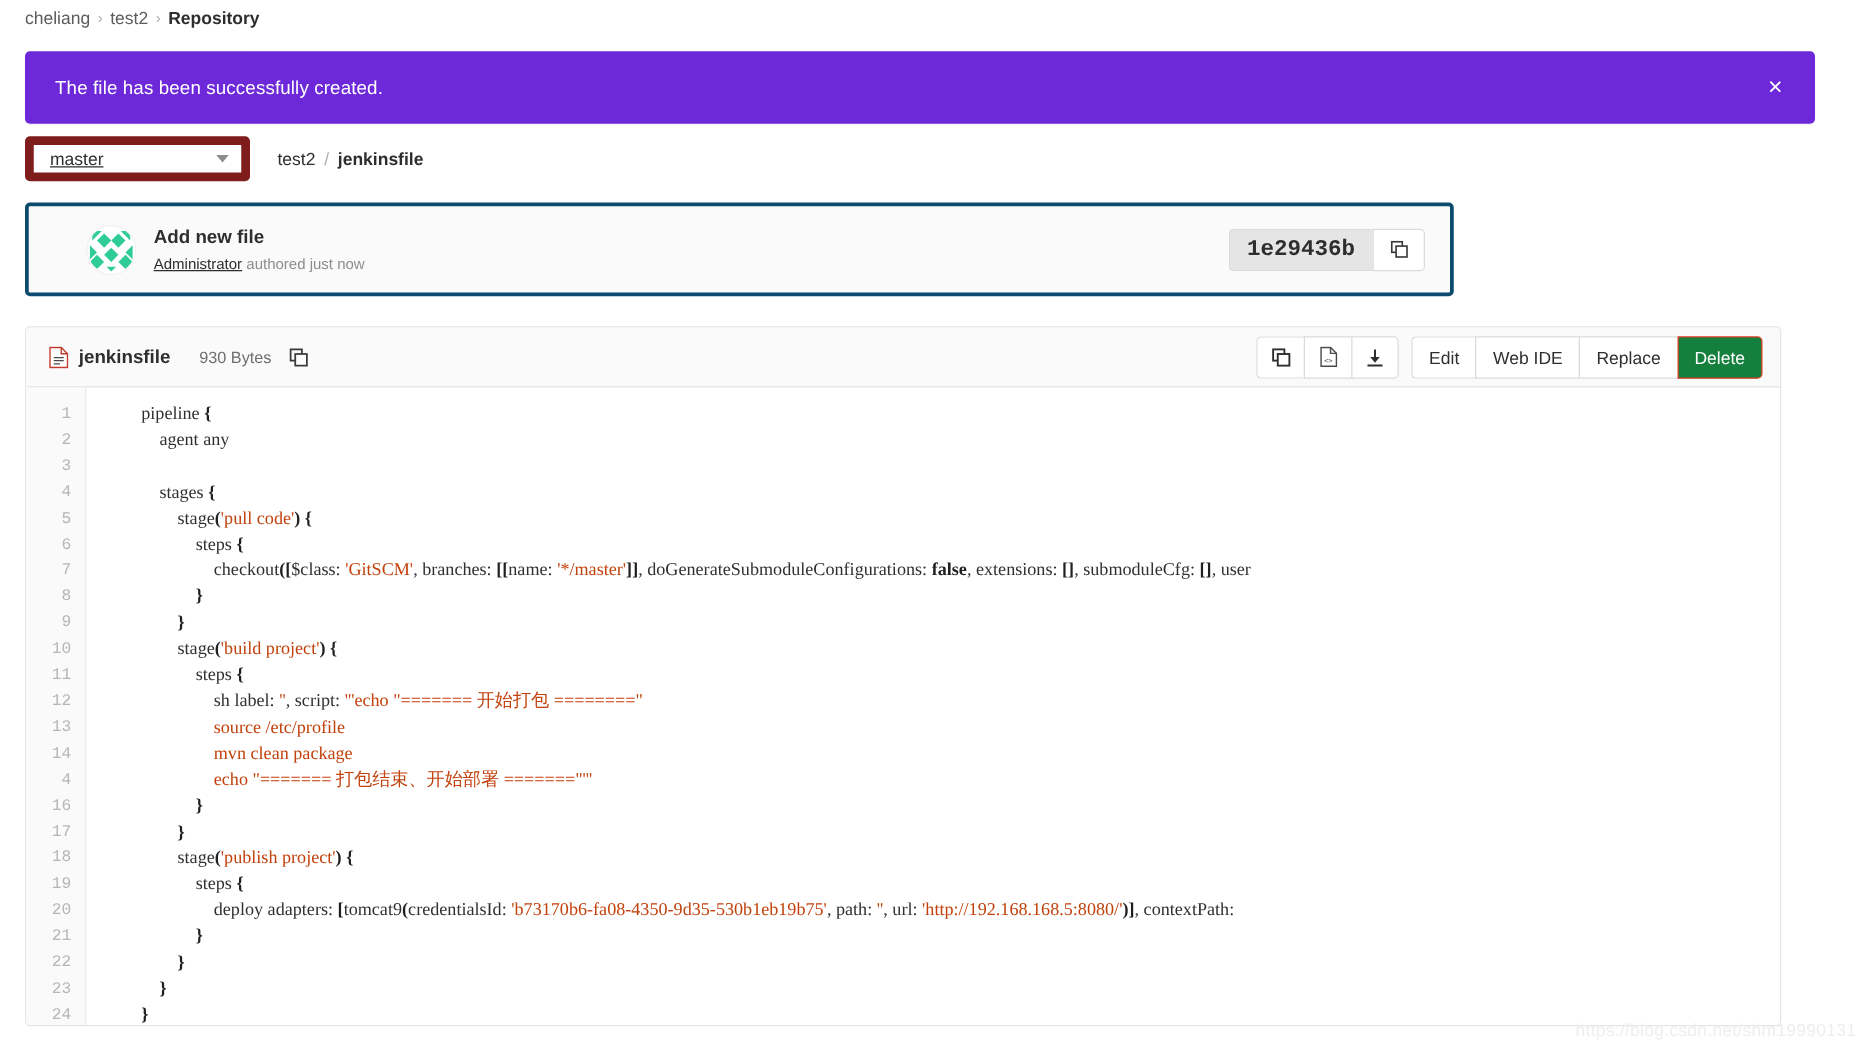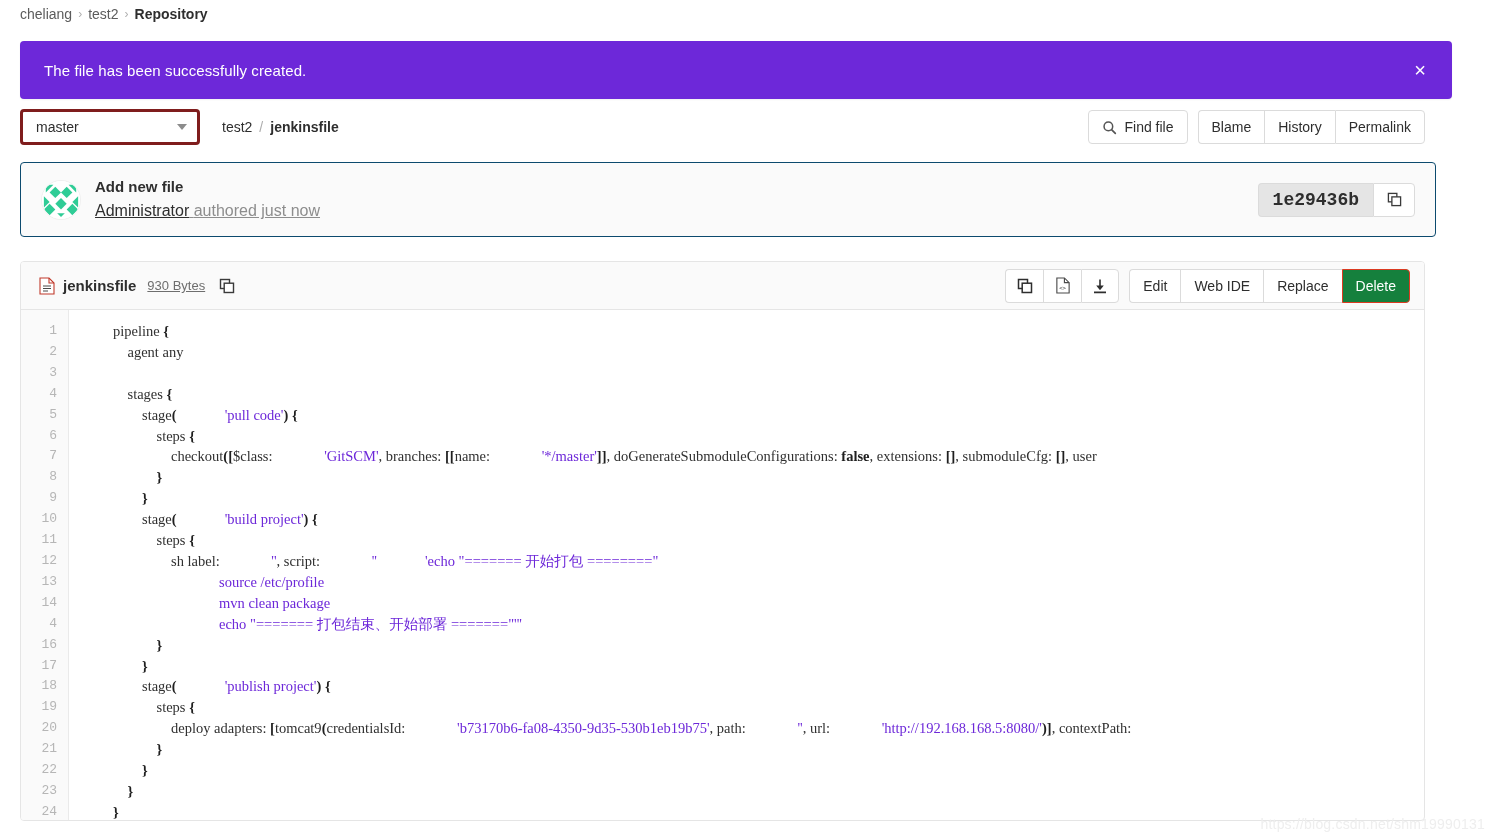--- a/index.html
+++ b/index.html
@@ -44,24 +44,24 @@
   }
 
   
   .toolbar {
     position: absolute; left: 20px; top: 108px;
     width: 1405px; height: 38px;
     display: flex; align-items: center;
   }
   .branch-select {
     width: 180px; height: 36px;
-    border: 3px solid #7f1d1d; border-radius: 4px; background: #fff;
+    border: 7px solid #7f1d1d; border-radius: 4px; background: #fff;
     display: flex; align-items: center; justify-content: space-between;
     padding: 0 10px 0 13px;
-    font-size: 14px; color: #2e2e2e; cursor: pointer;
+    font-size: 14px; color: #2e2e2e; cursor: pointer; text-decoration: underline;
   }
   .chev {
     width: 0; height: 0;
     border-left: 5px solid transparent; border-right: 5px solid transparent;
     border-top: 6px solid #8c8c8c;
   }
   .path-crumbs {
     margin-left: 22px; font-size: 14px; color: #2e2e2e;
     display: flex; align-items: center; gap: 7px; white-space: nowrap;
   }
@@ -82,35 +82,35 @@
   .btn-group { display: flex; }
   .btn-group .btn { border-radius: 0; border-right-width: 0; }
   .btn-group .btn:first-child { border-top-left-radius: 4px; border-bottom-left-radius: 4px; }
   .btn-group .btn:last-child  { border-top-right-radius: 4px; border-bottom-right-radius: 4px; border-right-width: 1px; }
   .btn.single { border-radius: 4px; }
   .btn .ico { margin-right: 7px; display: inline-flex; }
 
   
   .commit-card {
     position: absolute; left: 20px; top: 162px;
-    width: 1416px; height: 75px;
+    width: 1143px; height: 75px;
     background: #fafafa;
-    border: 1px solid #0c4a6e;
+    border: 3px solid #0c4a6e;
     border-top-left-radius: 4px; border-top-right-radius: 4px;
     border-bottom-left-radius: 4px; border-bottom-right-radius: 4px;
-    display: flex; align-items: center;
+    display: flex; align-items: center; padding-left: 26px;
   }
   .avatar {
     width: 40px; height: 40px; border-radius: 50%;
     margin-left: 20px; flex: none; overflow: hidden;
     background: #fff; border: 1px solid #f0f0f0;
   }
   .commit-meta { margin-left: 14px; line-height: 1.35; }
   .commit-title { font-size: 15px; font-weight: 700; color: #2e2e2e; }
-  .commit-sub { font-size: 16px; color: #8d8d8d; margin-top: 3px; text-decoration: underline; }
+  .commit-sub { font-size: 12px; color: #8d8d8d; margin-top: 3px; }
   .commit-sub .author { color: #2e2e2e; text-decoration: underline; cursor: pointer; }
   .commit-right { margin-left: auto; margin-right: 20px; display: flex; }
   .sha {
     height: 34px; padding: 0 14px;
     border: 1px solid #dbdbdb; border-right: none;
     border-top-left-radius: 4px; border-bottom-left-radius: 4px;
     background: #e5e5e5; display: flex; align-items: center;
     font-family: "Liberation Mono", monospace; font-size: 18px; color: #2e2e2e; font-weight: bold;
   }
   .sha-copy {
@@ -129,21 +129,21 @@
     border-radius: 4px;
     background: #fff;
     overflow: hidden;
   }
   .blob-header {
     height: 48px; background: #fafafa; border-bottom: 1px solid #e5e5e5;
     display: flex; align-items: center; padding: 0 14px 0 18px;
   }
   .file-doc-icon { margin-right: 8px; display: inline-flex; }
   .file-name { font-size: 15px; font-weight: 700; color: #2e2e2e; }
-  .file-size { font-size: 13px; color: #6e6e6e; margin-left: 11px; text-decoration: underline; }
+  .file-size { font-size: 13px; color: #6e6e6e; margin-left: 23px; }
   .hdr-copy {
     margin-left: 14px; display: inline-flex; cursor: pointer;
   }
   .blob-actions { margin-left: auto; display: flex; align-items: flex-start; gap: 10px; }
   .icon-btn {
     width: 38px; height: 34px; border: 1px solid #dbdbdb; background:#fff;
     display: flex; align-items: center; justify-content: center; cursor: pointer;
   }
   .icon-group { display: flex; }
   .icon-group .icon-btn { border-right-width: 0; }
@@ -164,21 +164,21 @@
     font-size: 13px; line-height: 20.9px; color: #b6b6b6;
     padding-right: 11px;
   }
   .code {
     flex: 1; padding-top: 11px; padding-left: 44px;
     overflow: hidden; white-space: pre;
     font-family: "Liberation Mono", monospace;
     font-size: 14.5px; line-height: 20.9px; color: #303030;
   }
   .code .line { white-space: pre; font-family: Liberation Serif, serif; }
-  .tok-str { color: #6d28d9; margin-left: 48px; }
+  .tok-str { color: #c2410c; }
   .tok-kw  { color: #1f1f1f; font-weight: 700; }
   .tok-punct-b { color: #1f1f1f; font-weight: 700; }
 
   
   .watermark {
     position: absolute; right: 12px; bottom: 8px;
     font-size: 14px; color: #eeeeee; letter-spacing: .2px;
     font-family: "Liberation Sans", sans-serif;
     user-select: none;
   }
@@ -205,36 +205,20 @@
     <div class="branch-select">
       <span>master</span>
       <span class="chev"></span>
     </div>
     <div class="path-crumbs">
       <span class="dir">test2</span>
       <span class="slash">/</span>
       <span class="file">jenkinsfile</span>
     </div>
 
-    <div class="toolbar-right">
-      <button class="btn single">
-        <span class="ico">
-          <svg width="15" height="15" viewBox="0 0 16 16">
-              <circle cx="6.8" cy="6.8" r="4.6" fill="none" stroke="#555" stroke-width="1.6"></circle>
-              <line x1="10.2" y1="10.2" x2="14.2" y2="14.2" stroke="#555" stroke-width="1.8" stroke-linecap="round"></line>
-            </svg>
-        </span>
-        <span>Find file</span>
-      </button>
-      <div class="btn-group">
-        <button class="btn">Blame</button>
-        <button class="btn">History</button>
-        <button class="btn">Permalink</button>
-      </div>
-    </div>
   </div>
 
   <div class="commit-card">
     <div class="avatar">
       <svg width="38" height="38" viewBox="0 0 40 40">
         <rect width="40" height="40" fill="#ffffff"></rect>
         <g fill="#2fcc96">
           <polygon points="4,4 12,4 4,12"></polygon>
           <polygon points="14,6 20,12 14,18 8,12"></polygon>
           <polygon points="26,6 32,12 26,18 20,12"></polygon>

